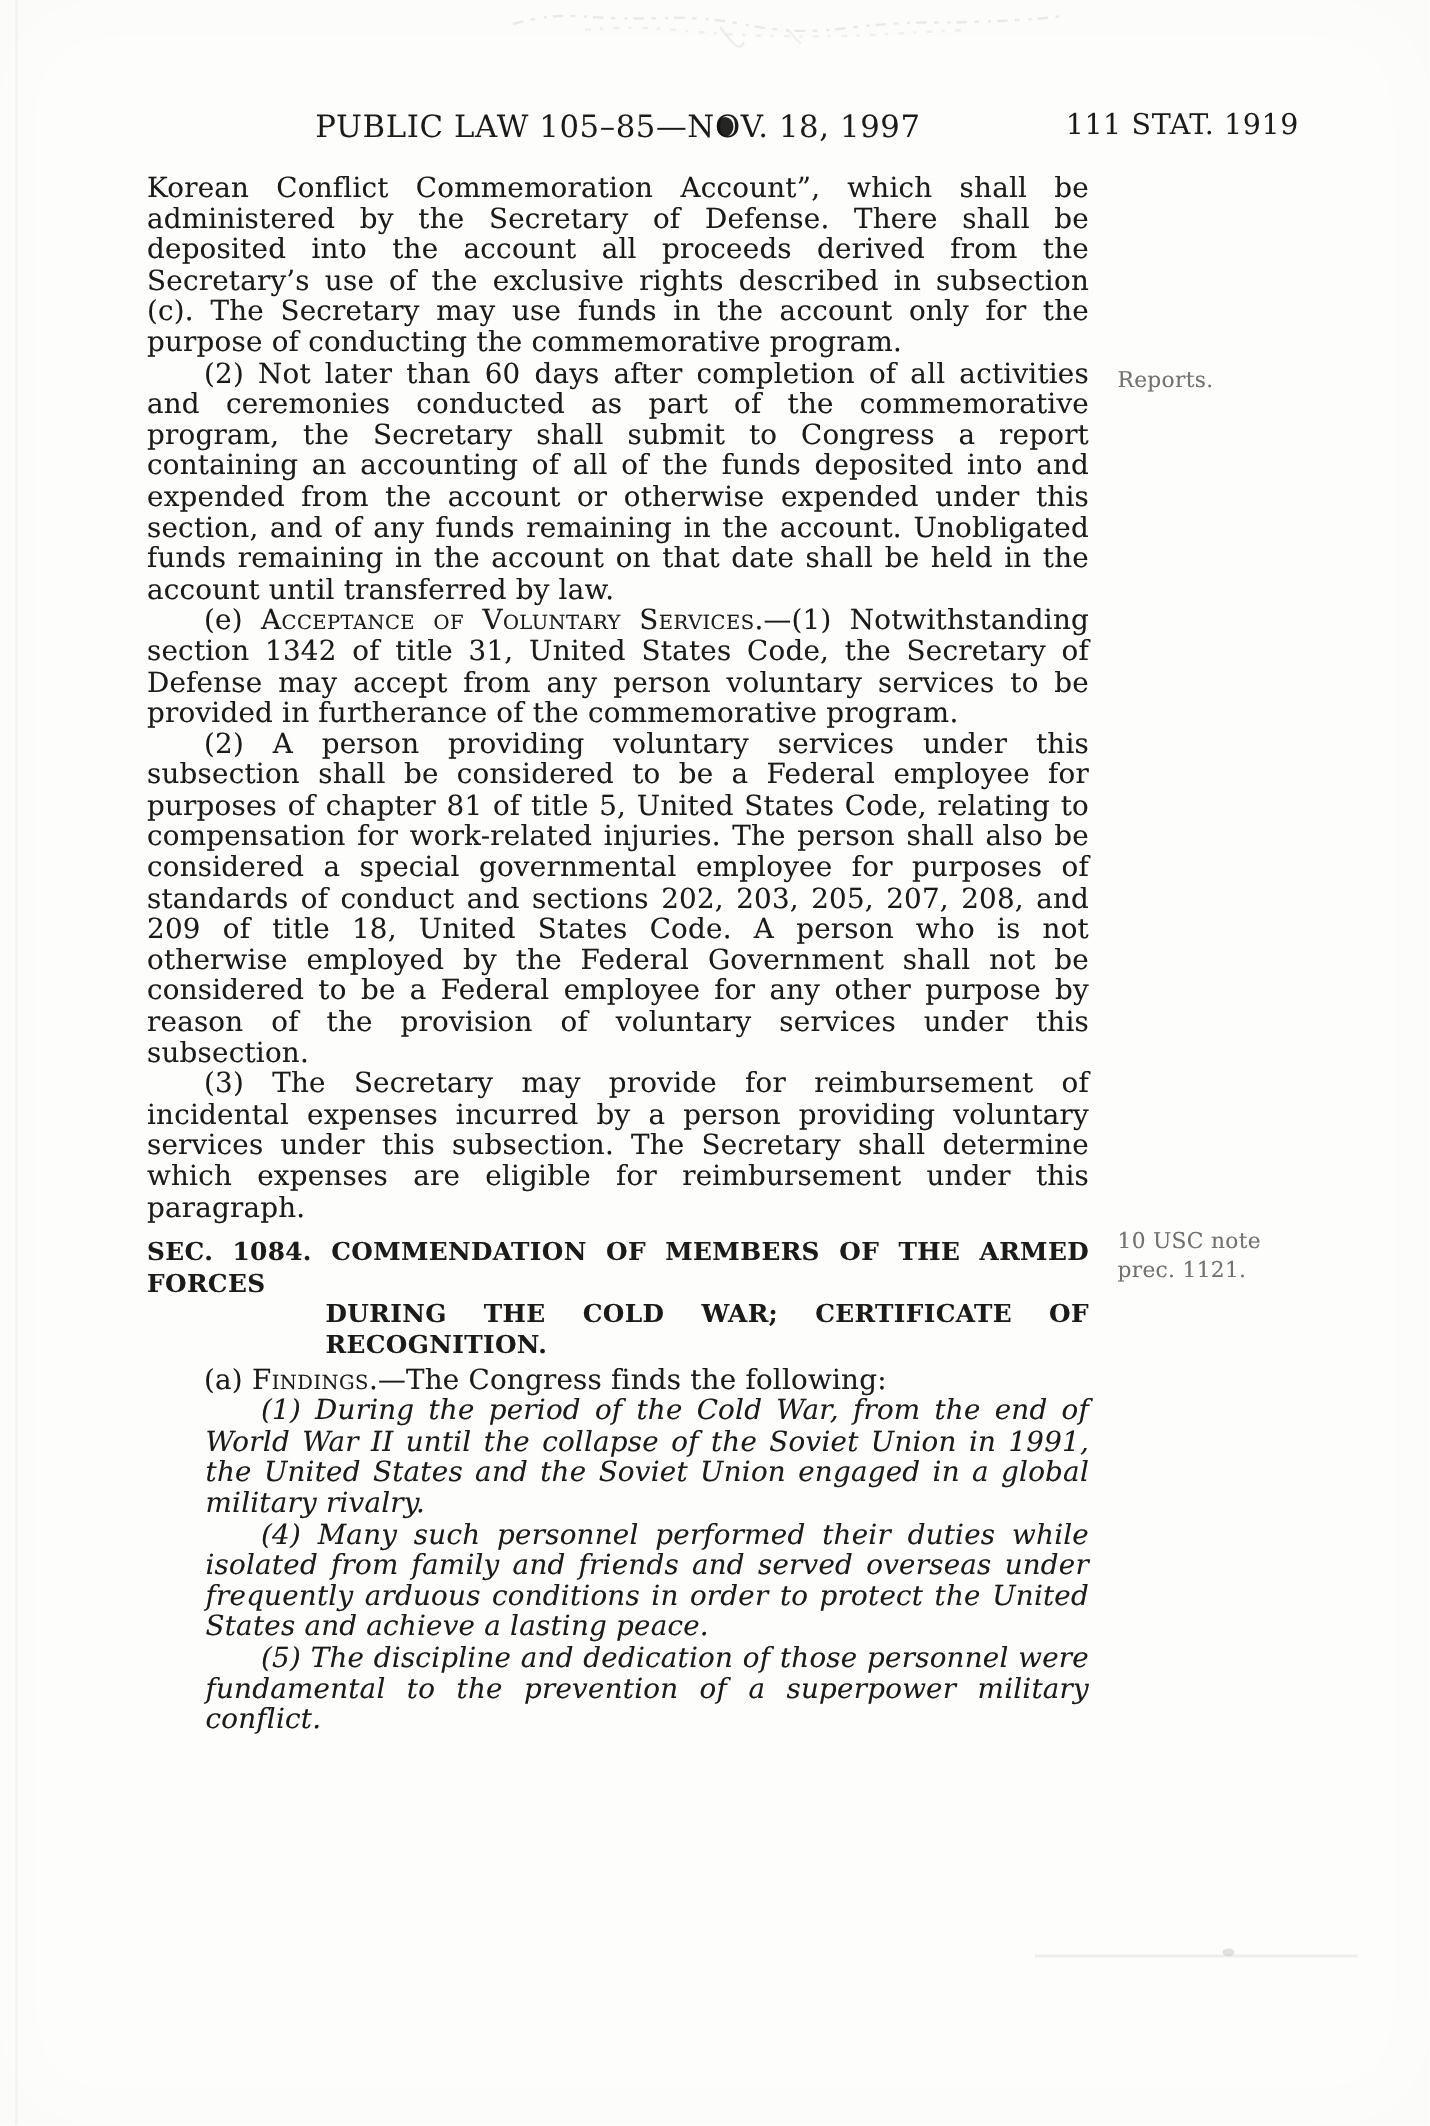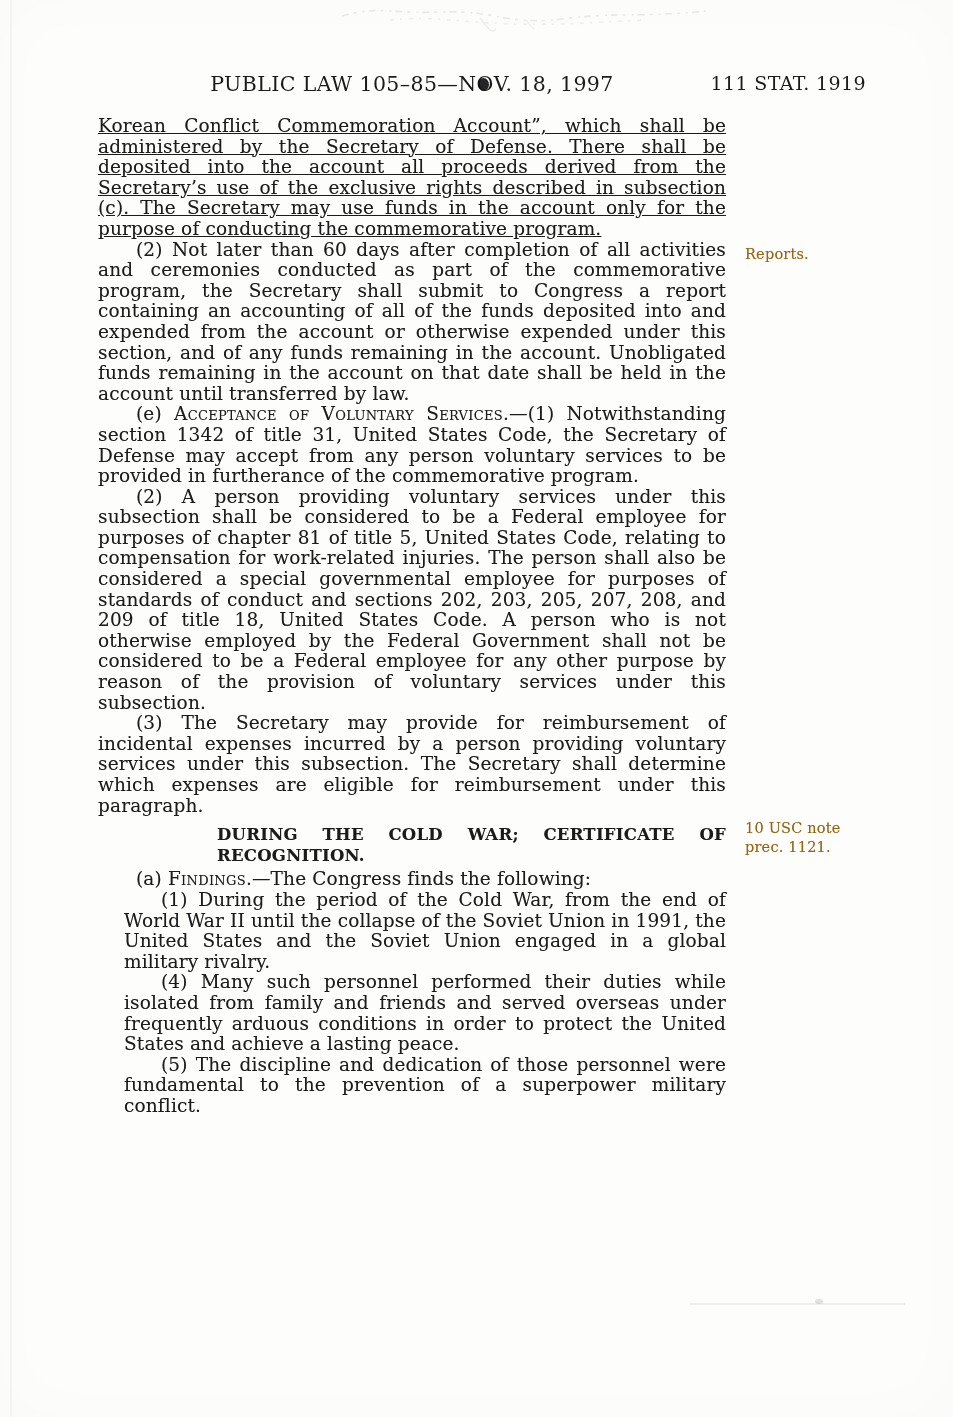--- a/index.html
+++ b/index.html
@@ -64,45 +64,45 @@
     font-size: 18.5px;
     line-height: 20.6px;
     letter-spacing: 0.15px;
     text-align: justify;
     text-shadow: 0 0 0.4px rgba(0,0,0,0.3);
   }
   .para {
     margin: 0;
     text-indent: 38px;
   }
-  .noindent { text-indent: 0; text-decoration: underline; }
+  .noindent { text-indent: 0; }
   .sc { font-variant: small-caps; letter-spacing: 0.3px; }
   
   .sec-heading {
     margin: 9px 0 3px 0;
     font-weight: bold;
     font-size: 16.5px;
     line-height: 20.6px;
     letter-spacing: 0.25px;
   }
   .sec-line { text-align: justify; text-align-last: justify; }
   .sec-line.l2, .sec-line.l3 { margin-left: 119px; }
   
-  .findings { margin-left: 26px; }
+  .findings { margin-left: 39px; font-style: italic; }
   .findings .para { text-indent: 37px; }
   
   .margin-note {
     position: absolute;
     left: 745px;
     width: 190px;
     font-size: 14.5px;
     line-height: 18.5px;
     letter-spacing: 0.2px;
     text-align: left;
-    color: #a16207;
+    color: #737373;
     text-shadow: 0 0 0.4px rgba(0,0,0,0.25);
   }
   .note-reports { top: 245px; }
   .note-usc { top: 803px; margin-top: 16px; }
   
   .bottom-artifact {
     position: absolute;
     left: 690px; top: 1303px;
     width: 215px; height: 2px;
     background: rgba(110,110,110,0.10);
@@ -143,20 +143,21 @@
     <p class="para">(2) Not later than 60 days after completion of all activities and ceremonies conducted as part of the commemorative program, the Secretary shall submit to Congress a report containing an accounting of all of the funds deposited into and expended from the account or otherwise expended under this section, and of any funds remaining in the account. Unobligated funds remaining in the account on that date shall be held in the account until transferred by law.</p>
 
     <p class="para"><span>(e) </span><span class="sc">Acceptance of Voluntary Services</span><span>.—(1) Notwithstanding section 1342 of title 31, United States Code, the Secretary of Defense may accept from any person voluntary services to be provided in furtherance of the commemorative program.</span></p>
 
     <p class="para">(2) A person providing voluntary services under this subsection shall be considered to be a Federal employee for purposes of chapter 81 of title 5, United States Code, relating to compensation for work-related injuries. The person shall also be considered a special governmental employee for purposes of standards of conduct and sections 202, 203, 205, 207, 208, and 209 of title 18, United States Code. A person who is not otherwise employed by the Federal Government shall not be considered to be a Federal employee for any other purpose by reason of the provision of voluntary services under this subsection.</p>
 
     <p class="para">(3) The Secretary may provide for reimbursement of incidental expenses incurred by a person providing voluntary services under this subsection. The Secretary shall determine which expenses are eligible for reimbursement under this paragraph.</p>
 
 
     <div class="sec-heading">
+      <div class="sec-line l1"><span>SEC. 1084.</span> <span>COMMENDATION OF MEMBERS OF THE ARMED FORCES</span></div>
       <div class="sec-line l3">DURING THE COLD WAR; CERTIFICATE OF RECOGNITION.</div>
     </div>
 
     <p class="para"><span>(a) </span><span class="sc">Findings</span><span>.—The Congress finds the following:</span></p>
 
     <div class="findings">
       <p class="para">(1) During the period of the Cold War, from the end of World War II until the collapse of the Soviet Union in 1991, the United States and the Soviet Union engaged in a global military rivalry.</p>
       <p class="para">(4) Many such personnel performed their duties while isolated from family and friends and served overseas under frequently arduous conditions in order to protect the United States and achieve a lasting peace.</p>
       <p class="para">(5) The discipline and dedication of those personnel were fundamental to the prevention of a superpower military conflict.</p>
     </div>

